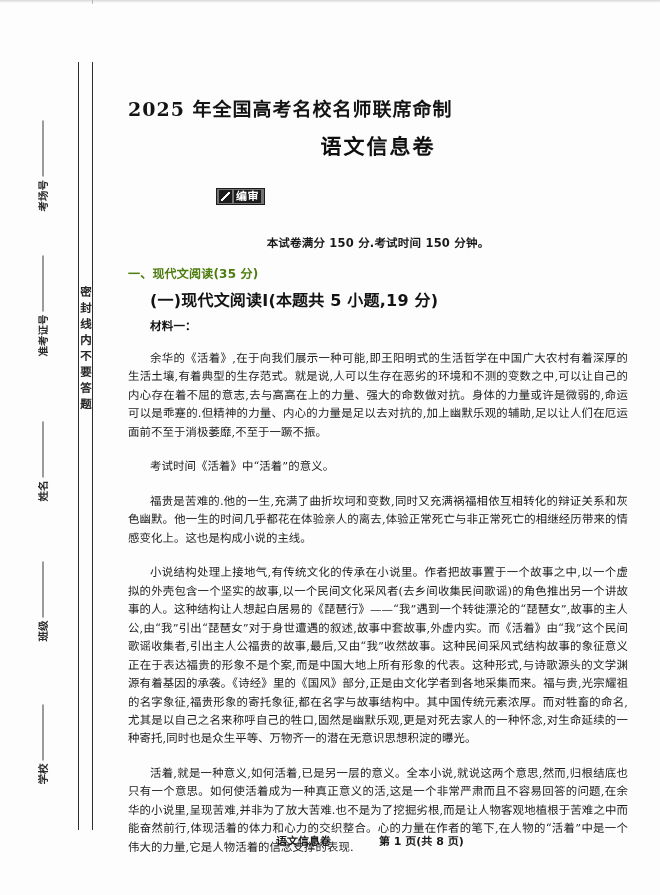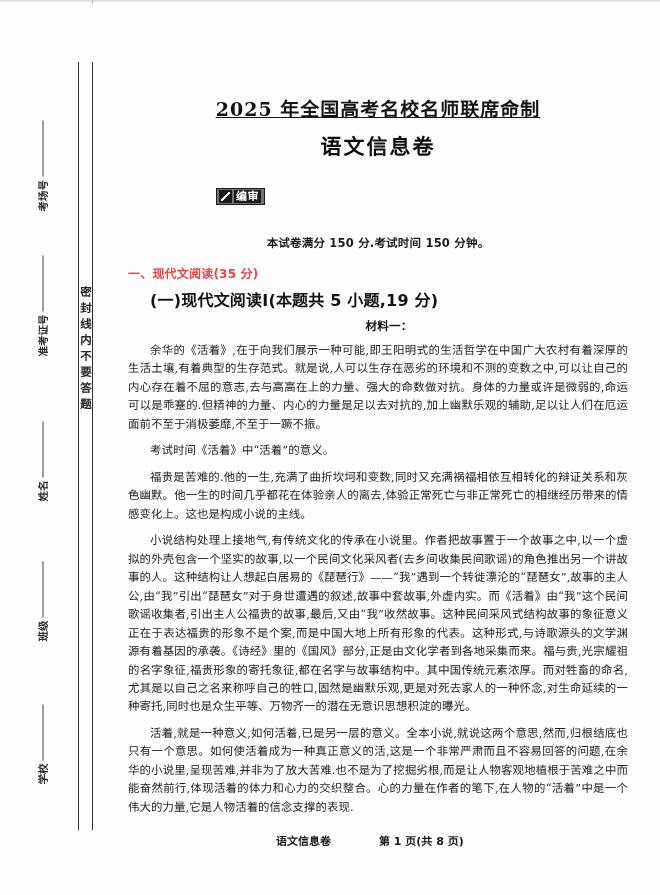--- a/index.html
+++ b/index.html
@@ -96,28 +96,26 @@
 
   
   .doc-col {
     position: absolute;
     left: 128px;
     top: 72px;
     width: 500px;
   }
 
   .title-main {
-    text-align: center;
     font-family: "DejaVu Serif", "Liberation Serif", serif;
     font-size: 19px;
     font-weight: 700;
     letter-spacing: 1px;
     color: #141414;
     margin: 22px 0 0 0;
-    text-decoration: underline;
   }
   .title-sub {
     text-align: center;
     font-family: "DejaVu Sans", "Liberation Sans", sans-serif;
     font-size: 21px;
     font-weight: 700;
     letter-spacing: 2px;
     color: #0f0f0f;
     margin: 9px 0 0 0;
   }
@@ -167,21 +165,21 @@
     font-weight: 700;
     color: #1a1a1a;
     margin: 27px 0 0 0;
     letter-spacing: 0.2px;
   }
 
   .section-heading {
     font-family: "DejaVu Sans", "Liberation Sans", sans-serif;
     font-size: 12px;
     font-weight: 700;
-    color: #ef4444;
+    color: #4d7c0f;
     margin: 14px 0 0 0;
     letter-spacing: 0.2px;
   }
   .sub-heading {
     font-family: "DejaVu Sans", "Liberation Sans", sans-serif;
     font-size: 16px;
     font-weight: 700;
     color: #131313;
     margin: 6px 0 0 0;
     text-indent: 22px;
@@ -197,29 +195,28 @@
     letter-spacing: 0.2px;
   }
   .material-label {
     font-family: "DejaVu Sans", "Liberation Sans", sans-serif;
     font-size: 11.5px;
     font-weight: 700;
     color: #131313;
     margin: 6px 0 0 0;
     text-indent: 22px;
     letter-spacing: 0.2px;
-    text-align: center;
   }
 
   .passage {
     font-family: "DejaVu Serif", "Liberation Serif", serif;
     font-size: 11.4px;
     line-height: 1.62;
     color: #1b1b1b;
-    margin: 8px 0 0 0;
+    margin: 16px 0 0 0;
     text-indent: 22px;
     text-align: justify;
     text-justify: inter-character;
     letter-spacing: 0.1px;
   }
 
   
   .footer {
     position: absolute;
     left: 128px;

